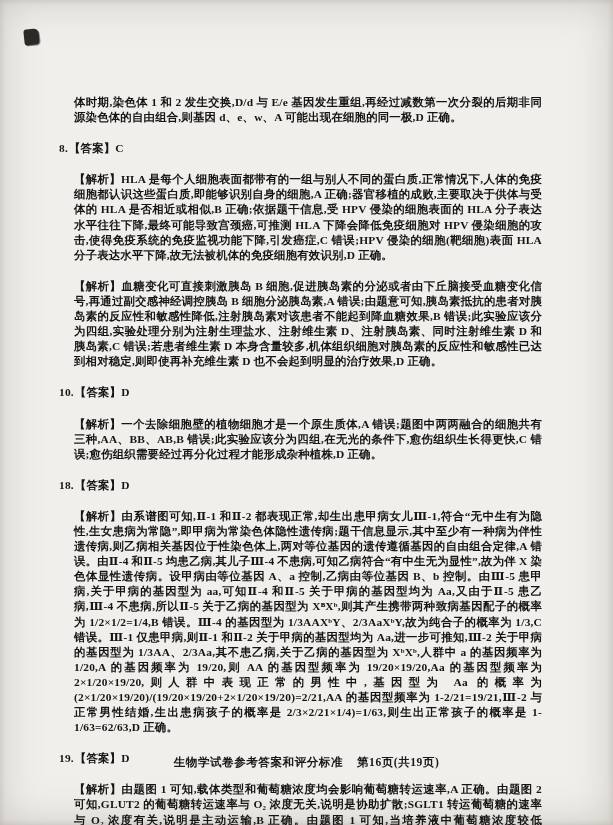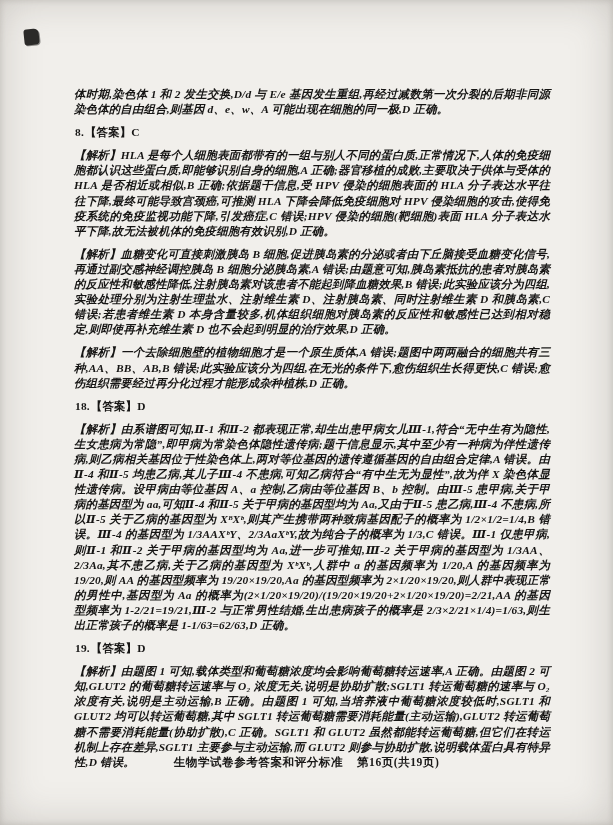--- a/index.html
+++ b/index.html
@@ -16,23 +16,23 @@
     position:absolute;left:24px;top:29px;width:15px;height:16px;
     background:#2b2a28;border-radius:3px 5px 4px 3px;transform:rotate(-6deg);
     box-shadow:1px 1px 0 rgba(43,42,40,.5);
   }
   .content{
     position:absolute;left:59px;top:79px;width:499px;
     font-size:11.4px;line-height:15.1px;font-weight:700;
     text-align:justify;text-justify:inter-character;
     letter-spacing:.2px;
   }
-  .content p{margin:8px;font-style:italic;}
+  .content p{margin:16px;}
   .cont-para{margin-left:15px !important;text-indent:0;}
-  .item-head{margin-left:16px;white-space:nowrap;}
+  .item-head{margin-left:0;white-space:nowrap;}
   .item-head .num{display:inline-block;min-width:0;margin-right:1px;}
   .analysis{margin-left:15px !important;}
   .footer{
     position:absolute;left:0;top:755px;width:613px;
     text-align:center;font-size:11.6px;font-weight:700;
     font-family:"Liberation Serif","DejaVu Serif",serif;color:#1a1918;
     letter-spacing:.5px;
   }
   .footer-gap{display:inline-block;width:14px;}
 </style>
@@ -51,20 +51,23 @@
       <span class="num">8.</span><span class="ans">【答案】C</span>
     </div>
     <p class="analysis">【解析】HLA 是每个人细胞表面都带有的一组与别人不同的蛋白质,正常情况下,人体的免疫细胞都认识这些蛋白质,即能够识别自身的细胞,A 正确;器官移植的成败,主要取决于供体与受体的 HLA 是否相近或相似,B 正确;依据题干信息,受 HPV 侵染的细胞表面的 HLA 分子表达水平往往下降,最终可能导致宫颈癌,可推测 HLA 下降会降低免疫细胞对 HPV 侵染细胞的攻击,使得免疫系统的免疫监视功能下降,引发癌症,C 错误;HPV 侵染的细胞(靶细胞)表面 HLA 分子表达水平下降,故无法被机体的免疫细胞有效识别,D 正确。</p>
   </div>
 
   <div class="item">
     <p class="analysis">【解析】血糖变化可直接刺激胰岛 B 细胞,促进胰岛素的分泌或者由下丘脑接受血糖变化信号,再通过副交感神经调控胰岛 B 细胞分泌胰岛素,A 错误;由题意可知,胰岛素抵抗的患者对胰岛素的反应性和敏感性降低,注射胰岛素对该患者不能起到降血糖效果,B 错误;此实验应该分为四组,实验处理分别为注射生理盐水、注射维生素 D、注射胰岛素、同时注射维生素 D 和胰岛素,C 错误;若患者维生素 D 本身含量较多,机体组织细胞对胰岛素的反应性和敏感性已达到相对稳定,则即使再补充维生素 D 也不会起到明显的治疗效果,D 正确。</p>
   </div>
 
   <div class="item">
+    <div class="item-head">
+      <span class="num">10.</span><span class="ans">【答案】D</span>
+    </div>
     <p class="analysis">【解析】一个去除细胞壁的植物细胞才是一个原生质体,A 错误;题图中两两融合的细胞共有三种,AA、BB、AB,B 错误;此实验应该分为四组,在无光的条件下,愈伤组织生长得更快,C 错误;愈伤组织需要经过再分化过程才能形成杂种植株,D 正确。</p>
   </div>
 
   <div class="item">
     <div class="item-head">
       <span class="num">18.</span><span class="ans">【答案】D</span>
     </div>
     <p class="analysis">【解析】由系谱图可知,Ⅱ-1 和Ⅱ-2 都表现正常,却生出患甲病女儿Ⅲ-1,符合“无中生有为隐性,生女患病为常隐”,即甲病为常染色体隐性遗传病;题干信息显示,其中至少有一种病为伴性遗传病,则乙病相关基因位于性染色体上,两对等位基因的遗传遵循基因的自由组合定律,A 错误。由Ⅱ-4 和Ⅱ-5 均患乙病,其儿子Ⅲ-4 不患病,可知乙病符合“有中生无为显性”,故为伴 X 染色体显性遗传病。设甲病由等位基因 A、a 控制,乙病由等位基因 B、b 控制。由Ⅲ-5 患甲病,关于甲病的基因型为 aa,可知Ⅱ-4 和Ⅱ-5 关于甲病的基因型均为 Aa,又由于Ⅱ-5 患乙病,Ⅲ-4 不患病,所以Ⅱ-5 关于乙病的基因型为 XᴮXᵇ,则其产生携带两种致病基因配子的概率为 1/2×1/2=1/4,B 错误。Ⅲ-4 的基因型为 1/3AAXᵇY、2/3AaXᵇY,故为纯合子的概率为 1/3,C 错误。Ⅲ-1 仅患甲病,则Ⅱ-1 和Ⅱ-2 关于甲病的基因型均为 Aa,进一步可推知,Ⅲ-2 关于甲病的基因型为 1/3AA、2/3Aa,其不患乙病,关于乙病的基因型为 XᵇXᵇ,人群中 a 的基因频率为 1/20,A 的基因频率为 19/20,则 AA 的基因型频率为 19/20×19/20,Aa 的基因型频率为 2×1/20×19/20,则人群中表现正常的男性中,基因型为 Aa 的概率为(2×1/20×19/20)/(19/20×19/20+2×1/20×19/20)=2/21,AA 的基因型频率为 1-2/21=19/21,Ⅲ-2 与正常男性结婚,生出患病孩子的概率是 2/3×2/21×1/4)=1/63,则生出正常孩子的概率是 1-1/63=62/63,D 正确。</p>
   </div>
 

